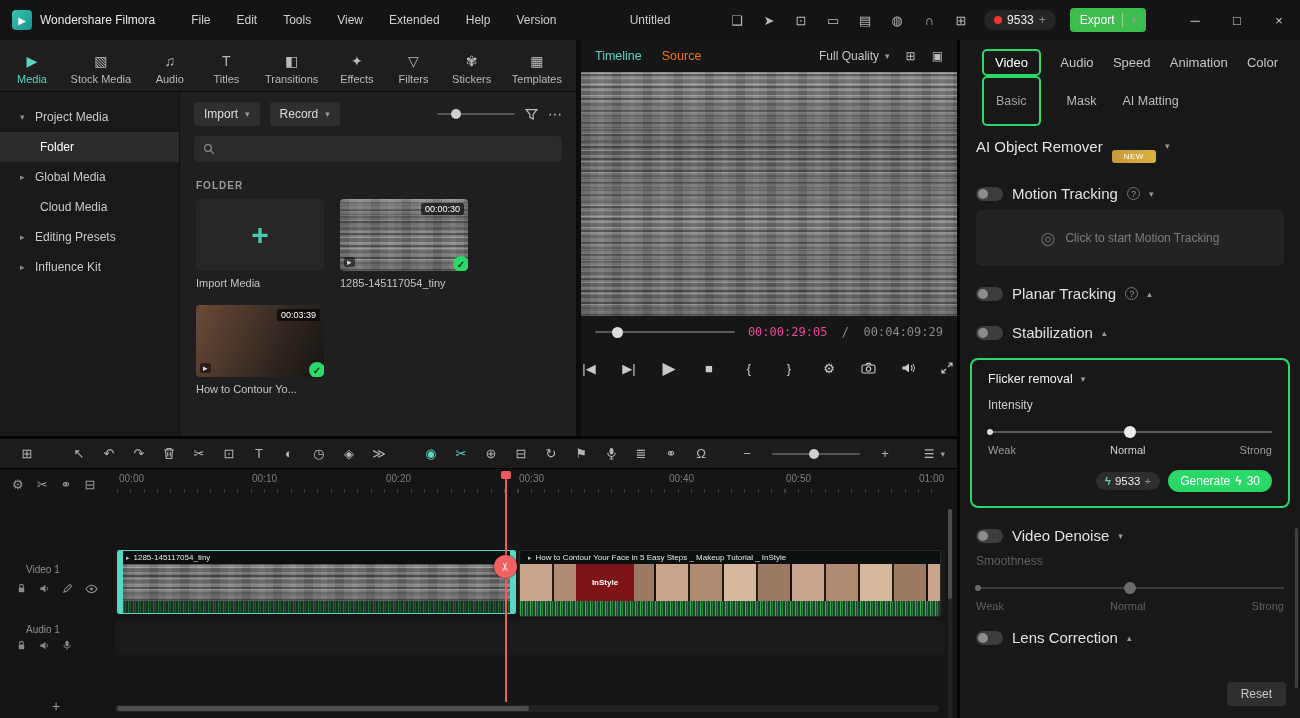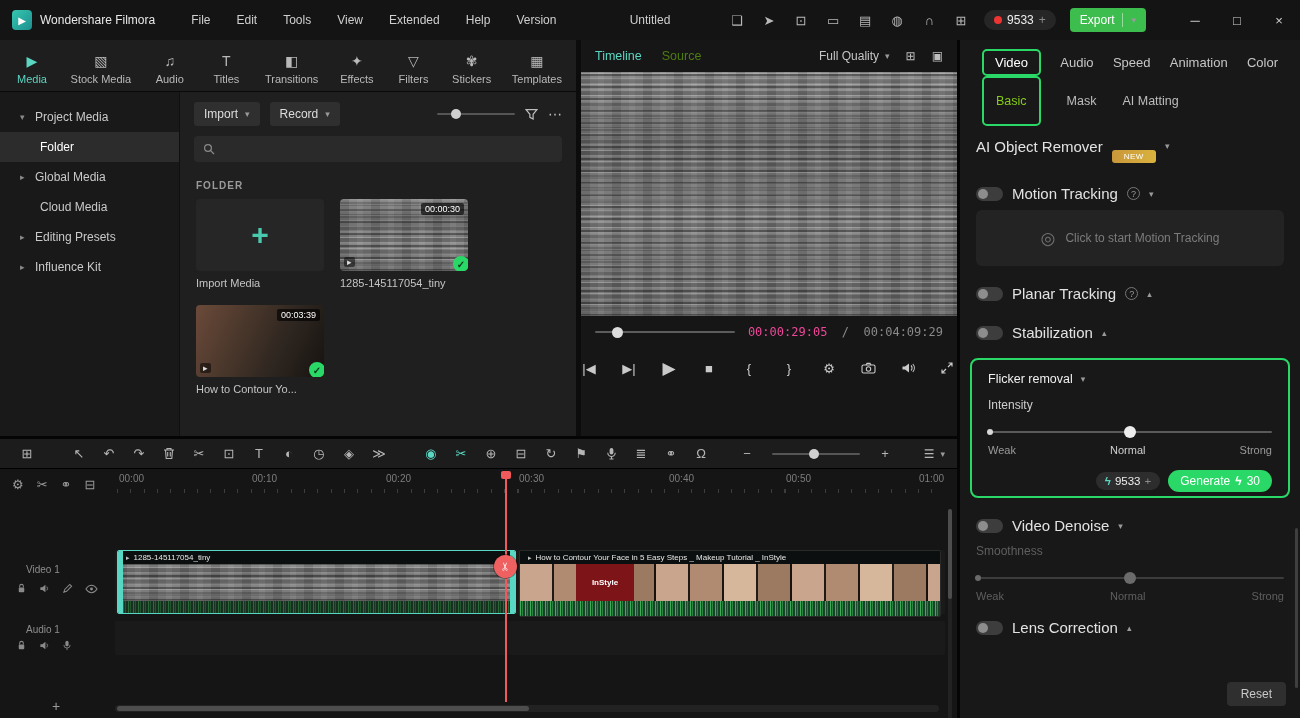--- a/index.html
+++ b/index.html
@@ -82,55 +82,55 @@
     background-image:
       repeating-linear-gradient(0deg, rgba(0,0,0,.35) 0 2px, transparent 2px 5px, rgba(0,0,0,.18) 5px 9px, transparent 9px 12px),
       repeating-linear-gradient(0deg, rgba(255,255,255,.22) 0 1px, transparent 1px 4px, rgba(255,255,255,.12) 6px 7px, transparent 7px 11px),
       repeating-linear-gradient(90deg, rgba(0,0,0,.12) 0 9px, transparent 9px 17px, rgba(255,255,255,.07) 17px 23px, transparent 23px 31px),
       linear-gradient(180deg,#8b8b8b,#6f6f6f 30%,#828282 60%,#707070);
   }
 
   
   .preview-panel { flex:1; background:#161616; display:flex; flex-direction:column; }
   .pv-header { height:32px; display:flex; align-items:center; gap:20px; padding:0 14px; }
-  .pv-tab { font-size:12.5px; color:#4d7c0f; }
+  .pv-tab { font-size:12.5px; color:#f97316; }
   .pv-tab.active { color:#5bd6c2; }
   .pv-right { margin-left:auto; display:flex; align-items:center; gap:16px; color:#bdbdbd; }
   .quality { display:flex; align-items:center; gap:6px; font-size:12px; color:#c6c6c6; }
   .pv-video { height:244px; }
   .pv-seek { height:32px; display:flex; align-items:center; padding:0 14px; gap:10px; }
   .seek-track { position:relative; width:140px; height:2px; background:#5c5c5c; border-radius:1px; }
   .seek-track .knob { position:absolute; top:-4.5px; left:12%; width:11px; height:11px; background:#dcdcdc; border-radius:50%; }
   .pv-time { margin-left:auto; font-family:"DejaVu Sans Mono", monospace; font-size:12px; color:#8a8a8a; }
   .pv-time .cur { color:#ec4899;text-align:right; }
   .pv-controls { height:40px; display:flex; align-items:center; justify-content:center; gap:24px; color:#c9c9c9; }
   .pv-controls .ci { font-size:13px; min-width:16px; text-align:center; }
   .pv-controls .ci.play { font-size:17px; }
 
   
   .right-panel { flex:1; background:#181818; position:relative; border-left:3px solid #050505; display:flex; flex-direction:column; }
   .prop-tabs { height:44px; display:flex; align-items:center; justify-content:space-between; padding:0 22px; }
   .prop-tab { color:#c6c6c6; font-size:13px; }
   .prop-tab.active { color:#fff; border:2px solid #2ad867; border-radius:5px; padding:4px 11px; }
   .prop-subtabs { height:34px; display:flex; align-items:center; gap:26px; padding:0 22px; }
   .prop-subtab { color:#bdbdbd; font-size:12.5px; }
-  .prop-subtab.active { color:#84cc16; border:2px solid #2ad867; border-radius:5px; padding:16px 12px; }
+  .prop-subtab.active { color:#a3a3a3; border:2px solid #2ad867; border-radius:5px; padding:16px 12px; }
   .prow { display:flex; align-items:center; gap:9px; padding:11px 16px; }
   .prow .lbl { color:#e2e2e2; font-size:15px; }
   .tgl { position:relative; width:27px; height:14px; background:#3d3d3d; border-radius:8px; flex:none; }
   .tgl::after { content:""; position:absolute; left:2px; top:2px; width:10px; height:10px; border-radius:50%; background:#8d8d8d; }
   .qmark { width:13px; height:13px; border:1px solid #777; border-radius:50%; color:#999; font-size:9px;
            display:flex; align-items:center; justify-content:center; }
   .car { font-size:9px; color:#9a9a9a; }
   .new-badge { background:linear-gradient(90deg,#c9973a,#d9b23e); color:#fff; font-size:8px; font-weight:normal;
                border-radius:3px; padding:2px 12px; letter-spacing:.5px;margin-top:21px; }
   .mt-box { margin:2px 16px 8px; height:56px; background:#232323; border-radius:6px; display:flex; align-items:center;
             justify-content:center; gap:10px; color:#7c7c7c; }
   .target-ic { font-size:17px; color:#6e6e6e; }
-  .flicker-box { margin:6px 10px 8px; border:2px solid #2ad867; border-radius:8px; padding:8px 8px 4px; }
+  .flicker-box { margin:6px 10px 8px; border:2px solid #2ad867; border-radius:8px; padding:8px 8px 14px; }
   .fl-head { display:flex; align-items:center; gap:8px; padding:4px 8px; }
   .fl-label { color:#f0f0f0; font-size:12.5px; }
   .sub-label { padding:8px 8px 2px; color:#cfcfcf; font-size:12px; }
   .hslider { position:relative; margin:12px 8px 4px; height:12px; }
   .hslider .track { position:absolute; top:5px; left:0; right:0; height:2px; background:#5a5a5a; border-radius:1px; }
   .hslider .startdot { position:absolute; top:3px; left:-1px; width:6px; height:6px; border-radius:50%; background:#d8d8d8; }
   .hslider .knob { position:absolute; top:0; left:50%; margin-left:-6px; width:12px; height:12px; border-radius:50%; background:#ececec; }
   .scale-row { display:flex; justify-content:space-between; padding:2px 8px 0; font-size:11px; color:#9a9a9a; }
   .scale-row .mid { color:#cfcfcf; }
   .fl-foot { display:flex; justify-content:flex-end; align-items:center; gap:8px; margin:14px 8px 0; }

